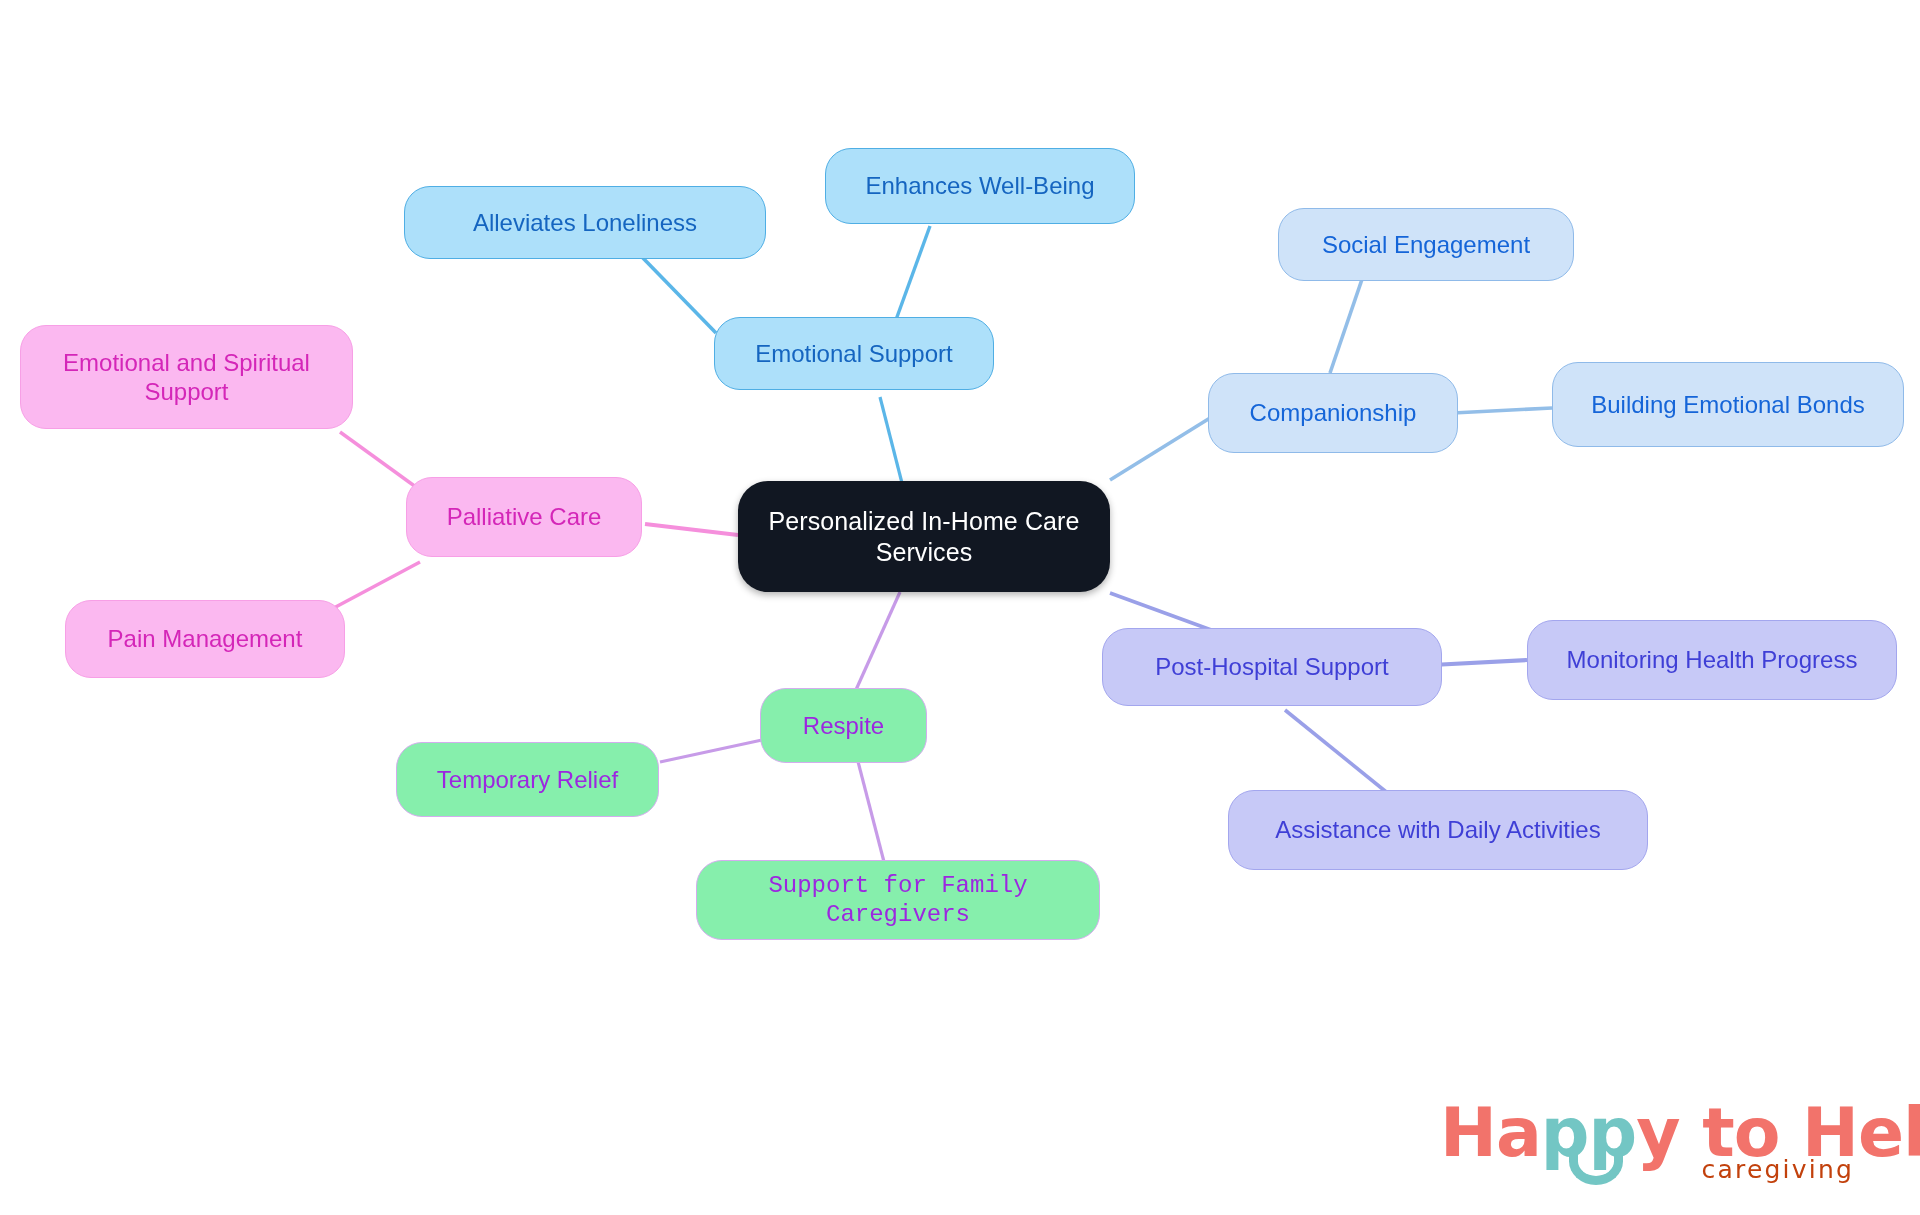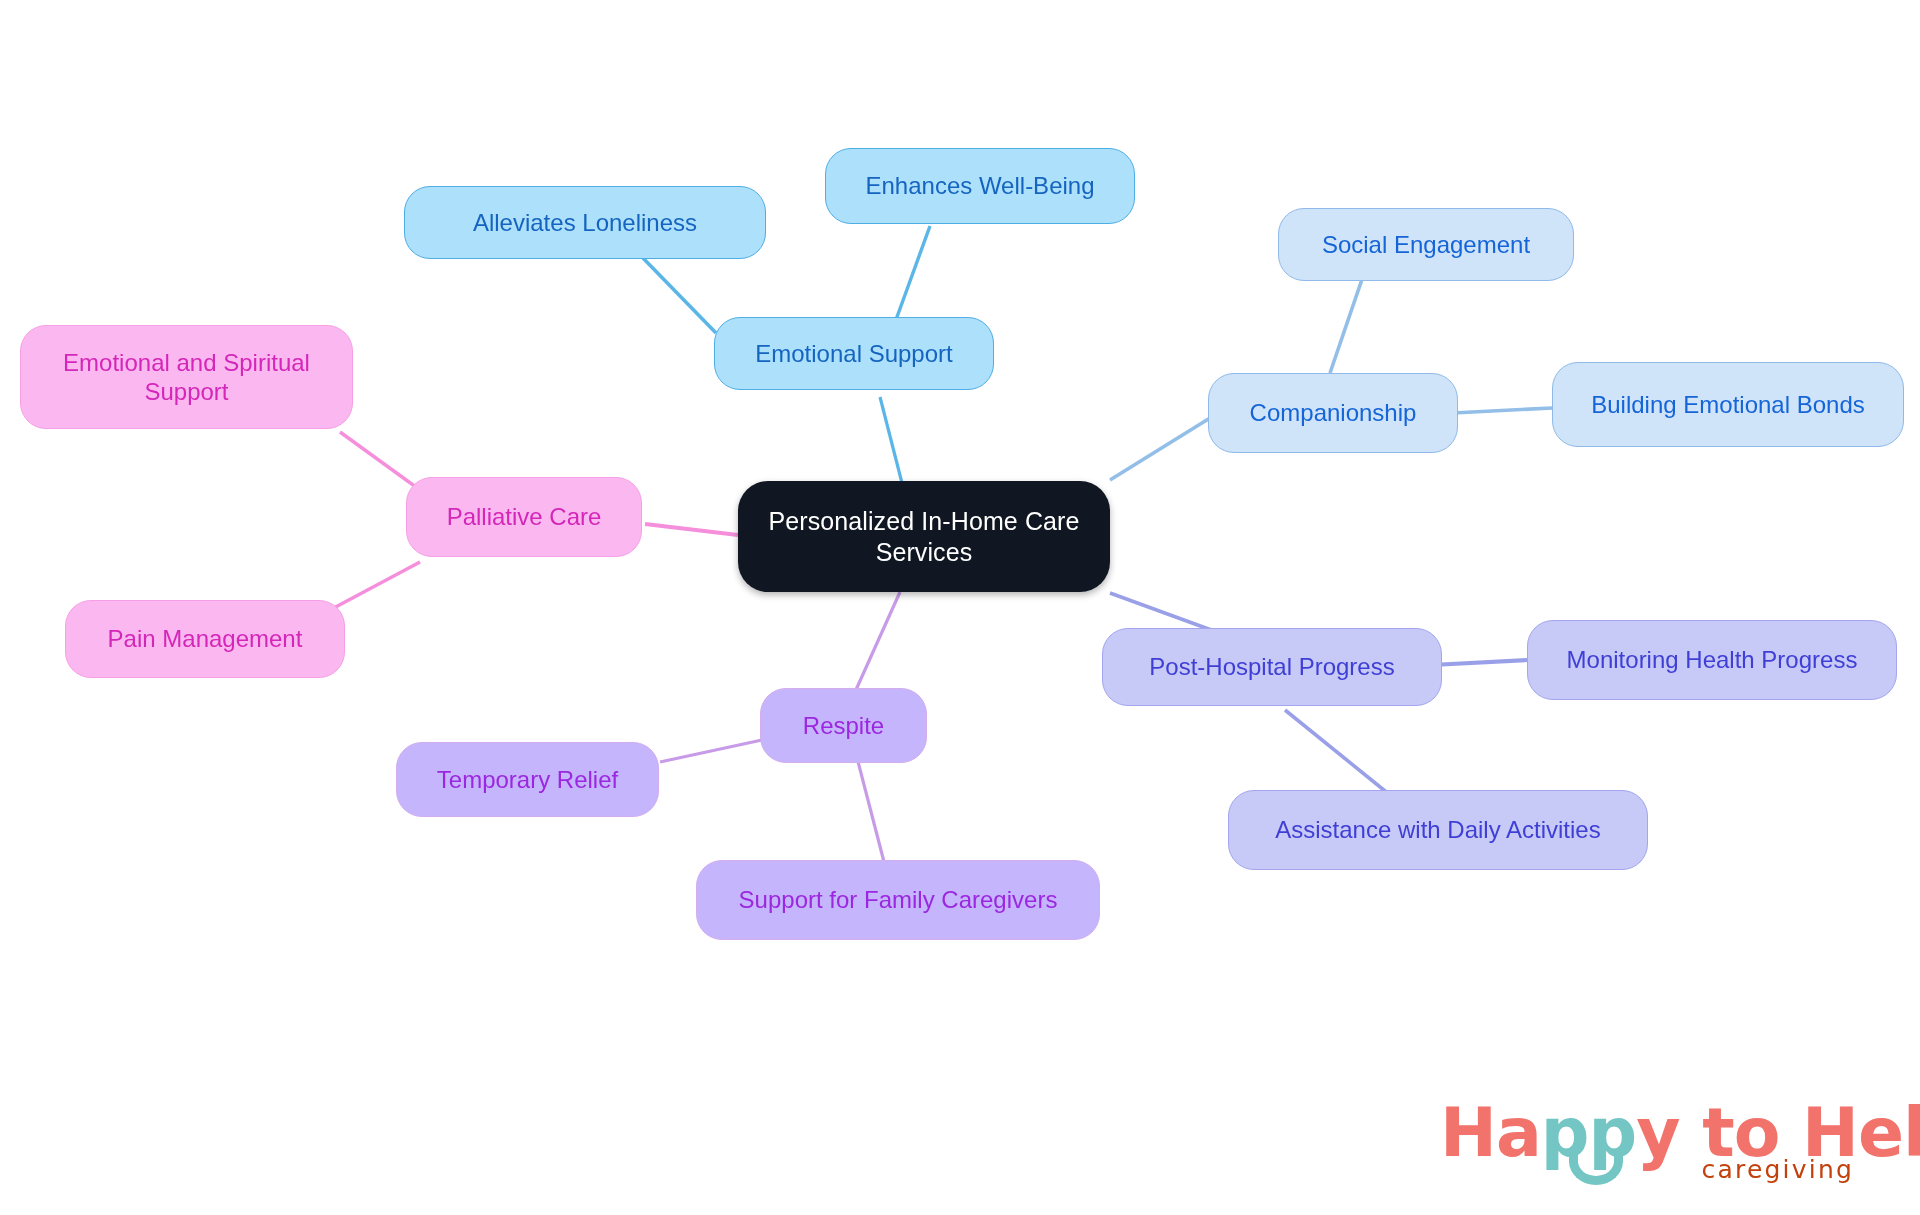--- a/index.html
+++ b/index.html
@@ -71,21 +71,21 @@
     color: #D426B8;
     font-size: 24px;
   }
   .node.periwinkle {
     background: #C7C9F7;
     border: 1.6px solid #A3A6EE;
     color: #3F3FD6;
     font-size: 24px;
   }
   .node.violet {
-    background: #c4b5fd;
+    background: #86efac;
     border: 1.6px solid #D3ADEE;
     color: #9C27E0;
     font-size: 24px;
   }
 
   
   #brand-logo {
     position: absolute;
     left: 1440px;
     top: 1093px;
@@ -162,31 +162,31 @@
   <div class="node blue" style="left:404px; top:186px; width:362px; height:73px;">Alleviates Loneliness</div>
 
   <div class="node blue" style="left:825px; top:148px; width:310px; height:76px;">Enhances Well-Being</div>
 
   <div class="node lightblue" style="left:1208px; top:373px; width:250px; height:80px;">Companionship</div>
 
   <div class="node lightblue" style="left:1278px; top:208px; width:296px; height:73px;">Social Engagement</div>
 
   <div class="node lightblue" style="left:1552px; top:362px; width:352px; height:85px;">Building Emotional Bonds</div>
 
-  <div class="node periwinkle" style="left:1102px; top:628px; width:340px; height:78px;">Post-Hospital Progress</div>
+  <div class="node periwinkle" style="left:1102px; top:628px; width:340px; height:78px;">Post-Hospital Support</div>
 
   <div class="node periwinkle" style="left:1527px; top:620px; width:370px; height:80px;">Monitoring Health Progress</div>
 
   <div class="node periwinkle" style="left:1228px; top:790px; width:420px; height:80px;">Assistance with Daily Activities</div>
 
   <div class="node violet" style="left:760px; top:688px; width:167px; height:75px;">Respite</div>
 
   <div class="node violet" style="left:396px; top:742px; width:263px; height:75px;">Temporary Relief</div>
 
-  <div class="node violet" style="left:696px; top:860px; width:404px; height:80px;">Support for Family Caregivers</div>
+  <div class="node violet" style="left:696px; top:860px; width:404px; height:80px;font-family:Liberation Mono, monospace;">Support for Family Caregivers</div>
 
   <div class="node pink" style="left:406px; top:477px; width:236px; height:80px;">Palliative Care</div>
 
   <div class="node pink" style="left:20px; top:325px; width:333px; height:104px;">Emotional and Spiritual
 Support</div>
 
   <div class="node pink" style="left:65px; top:600px; width:280px; height:78px;text-align:center;">Pain Management</div>
 
   <div id="brand-logo">
     <div class="logo-wordmark">

